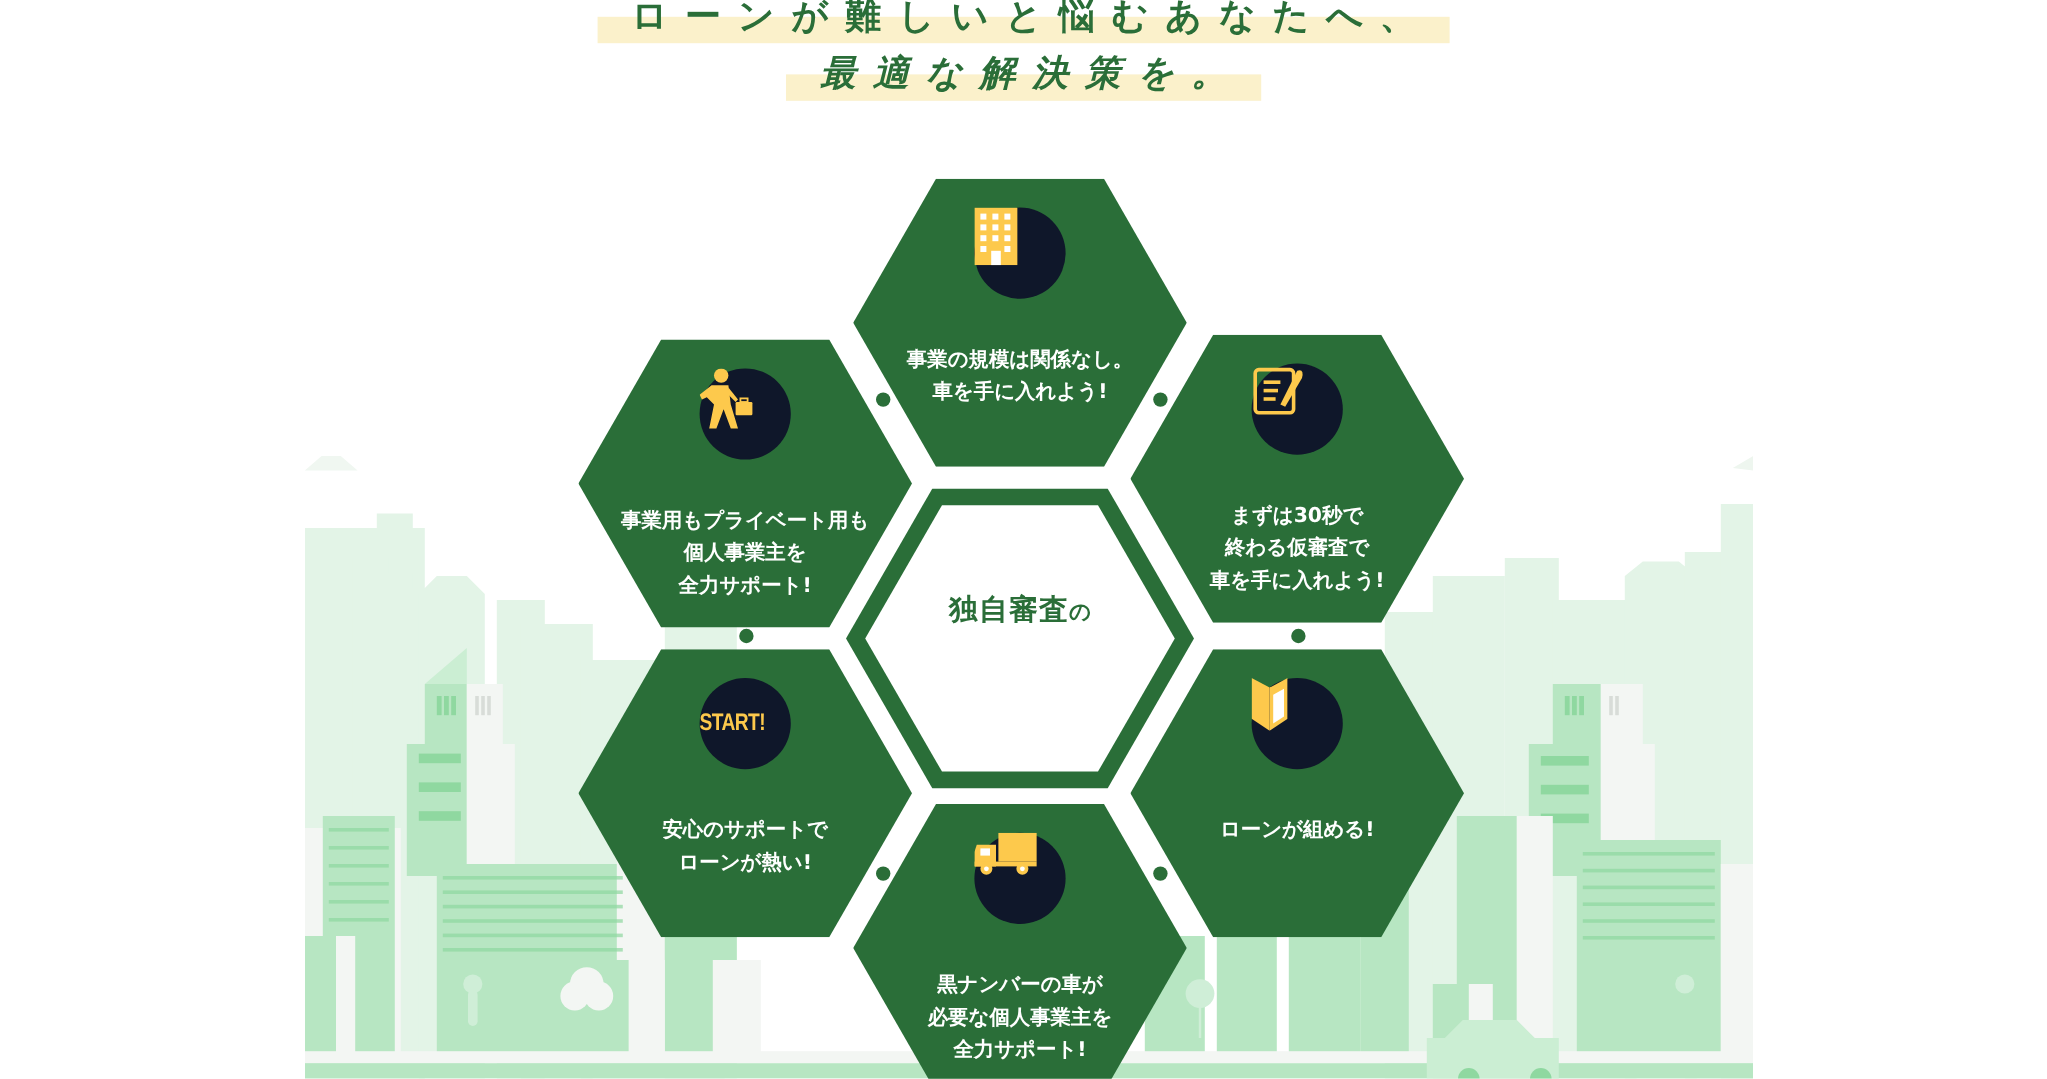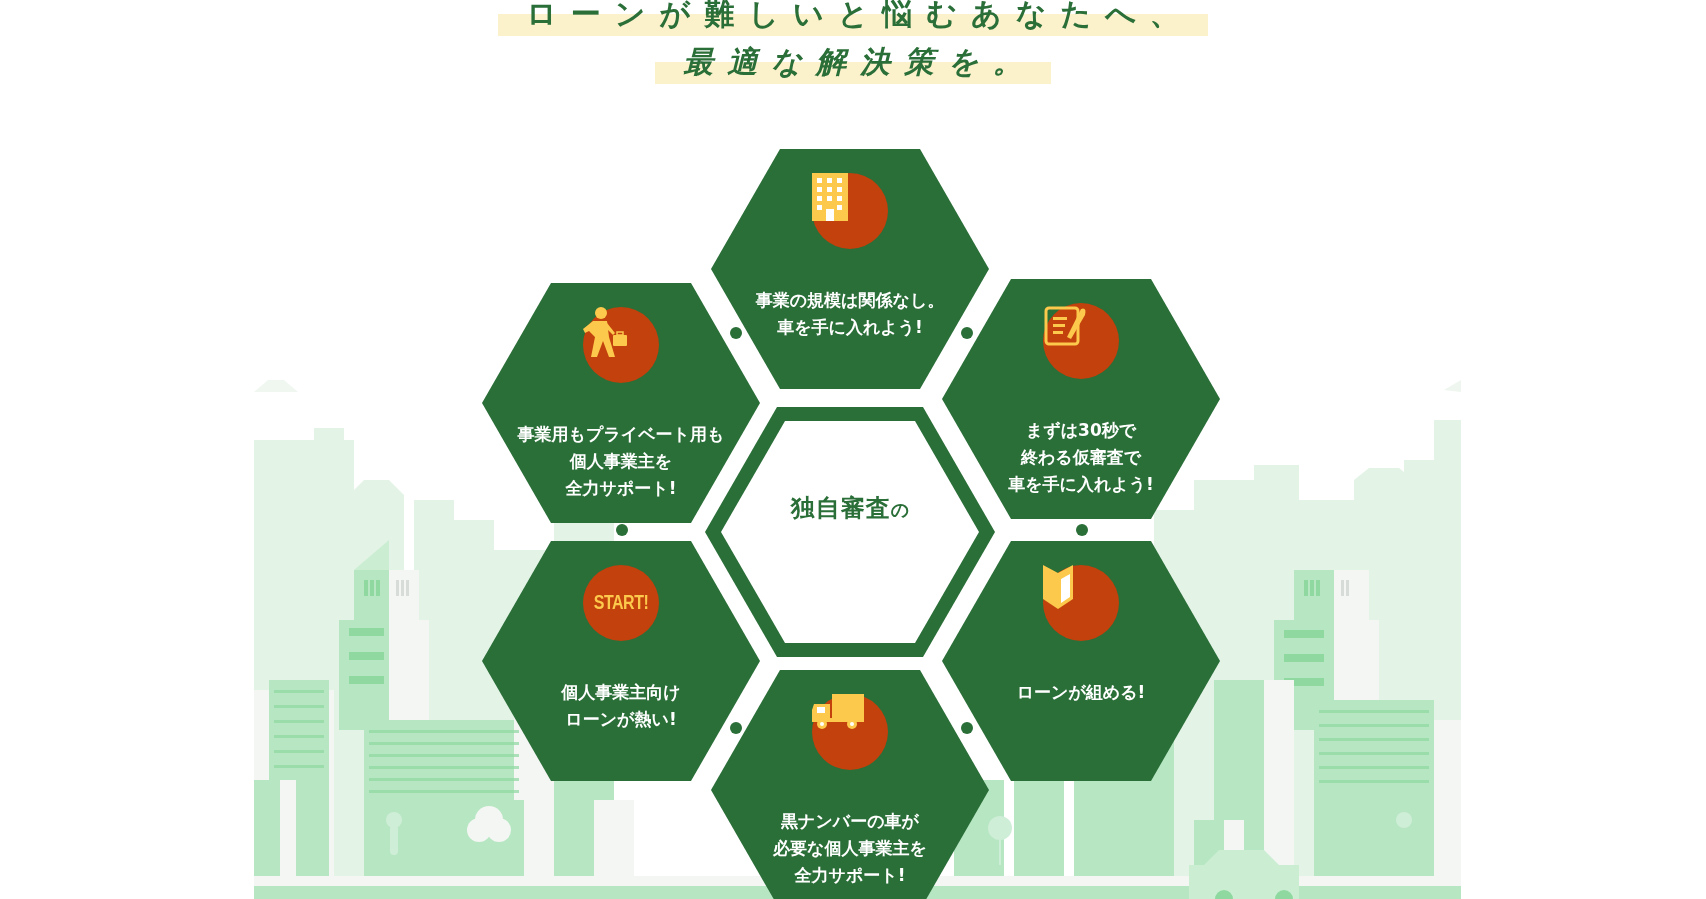--- a/index.html
+++ b/index.html
@@ -5,21 +5,21 @@
   html,body{margin:0;padding:0;}
   body{width:1706px;height:899px;overflow:hidden;background:#ffffff;position:relative;font-family:"DejaVu Sans","Liberation Sans",sans-serif;}
   .headline{position:absolute;left:0;width:1706px;text-align:center;}
   .hl-wrap{position:relative;display:inline-block;}
   .hl-bar{position:absolute;left:0;right:0;bottom:-2px;height:22px;background:#fbf1cb;}
   .hl-text{position:relative;font-weight:bold;color:#2a6e38;font-size:30px;letter-spacing:14px;padding:0 14px 0 28px;line-height:40px;}
   .city{position:absolute;left:254px;top:380px;width:1207px;height:519px;overflow:hidden;}
   .hexes{position:absolute;left:0;top:0;width:1706px;height:899px;}
   .hex{position:absolute;width:278px;height:240px;}
   .hex svg{position:absolute;left:0;top:0;}
-  .hex .icon-circle{position:absolute;left:101px;top:24px;width:76px;height:76px;border-radius:50%;background:#c2410c;display:flex;align-items:center;justify-content:center;}
+  .hex .icon-circle{position:absolute;left:101px;top:24px;width:76px;height:76px;border-radius:50%;background:#0f172a;display:flex;align-items:center;}
   .hex .txt{position:absolute;left:0;width:278px;top:118px;text-align:center;color:#fff;font-size:17px;line-height:27px;font-weight:bold;margin-top:20px;}
   .hex .txt div{white-space:nowrap;}
   .center-hex{position:absolute;}
   .center-title{position:absolute;left:0;width:100%;text-align:center;color:#2a6e38;font-weight:bold;}
   .connector{position:absolute;width:12px;height:12px;border-radius:50%;background:#2a6e38;}
 </style>
 </head>
 <body>
 
 <div class="headline" style="top:-6px;">
@@ -242,21 +242,21 @@
   </div>
 
   <div class="hex" style="left:482px;top:541px;">
     <svg width="278" height="240" viewBox="0 0 278 240">
         <polygon points="69,0 209,0 278,120 209,240 69,240 0,120" fill="#2a6e38"></polygon>
       </svg>
     <div class="icon-circle">
       <span style="color:#fdc94c;font-weight:bold;font-size:16px;font-family:'Liberation Sans',sans-serif;letter-spacing:-0.5px;transform:scaleY(1.25);display:inline-block;">START!</span>
     </div>
     <div class="txt">
-      <div>個人事業主向け</div>
+      <div>安心のサポートで</div>
       <div>ローンが熱い!</div>
     </div>
   </div>
 
   <div class="hex" style="left:942px;top:541px;">
     <svg width="278" height="240" viewBox="0 0 278 240">
         <polygon points="69,0 209,0 278,120 209,240 69,240 0,120" fill="#2a6e38"></polygon>
       </svg>
     <div class="icon-circle">
       <svg width="30" height="44" viewBox="0 0 30 44">

